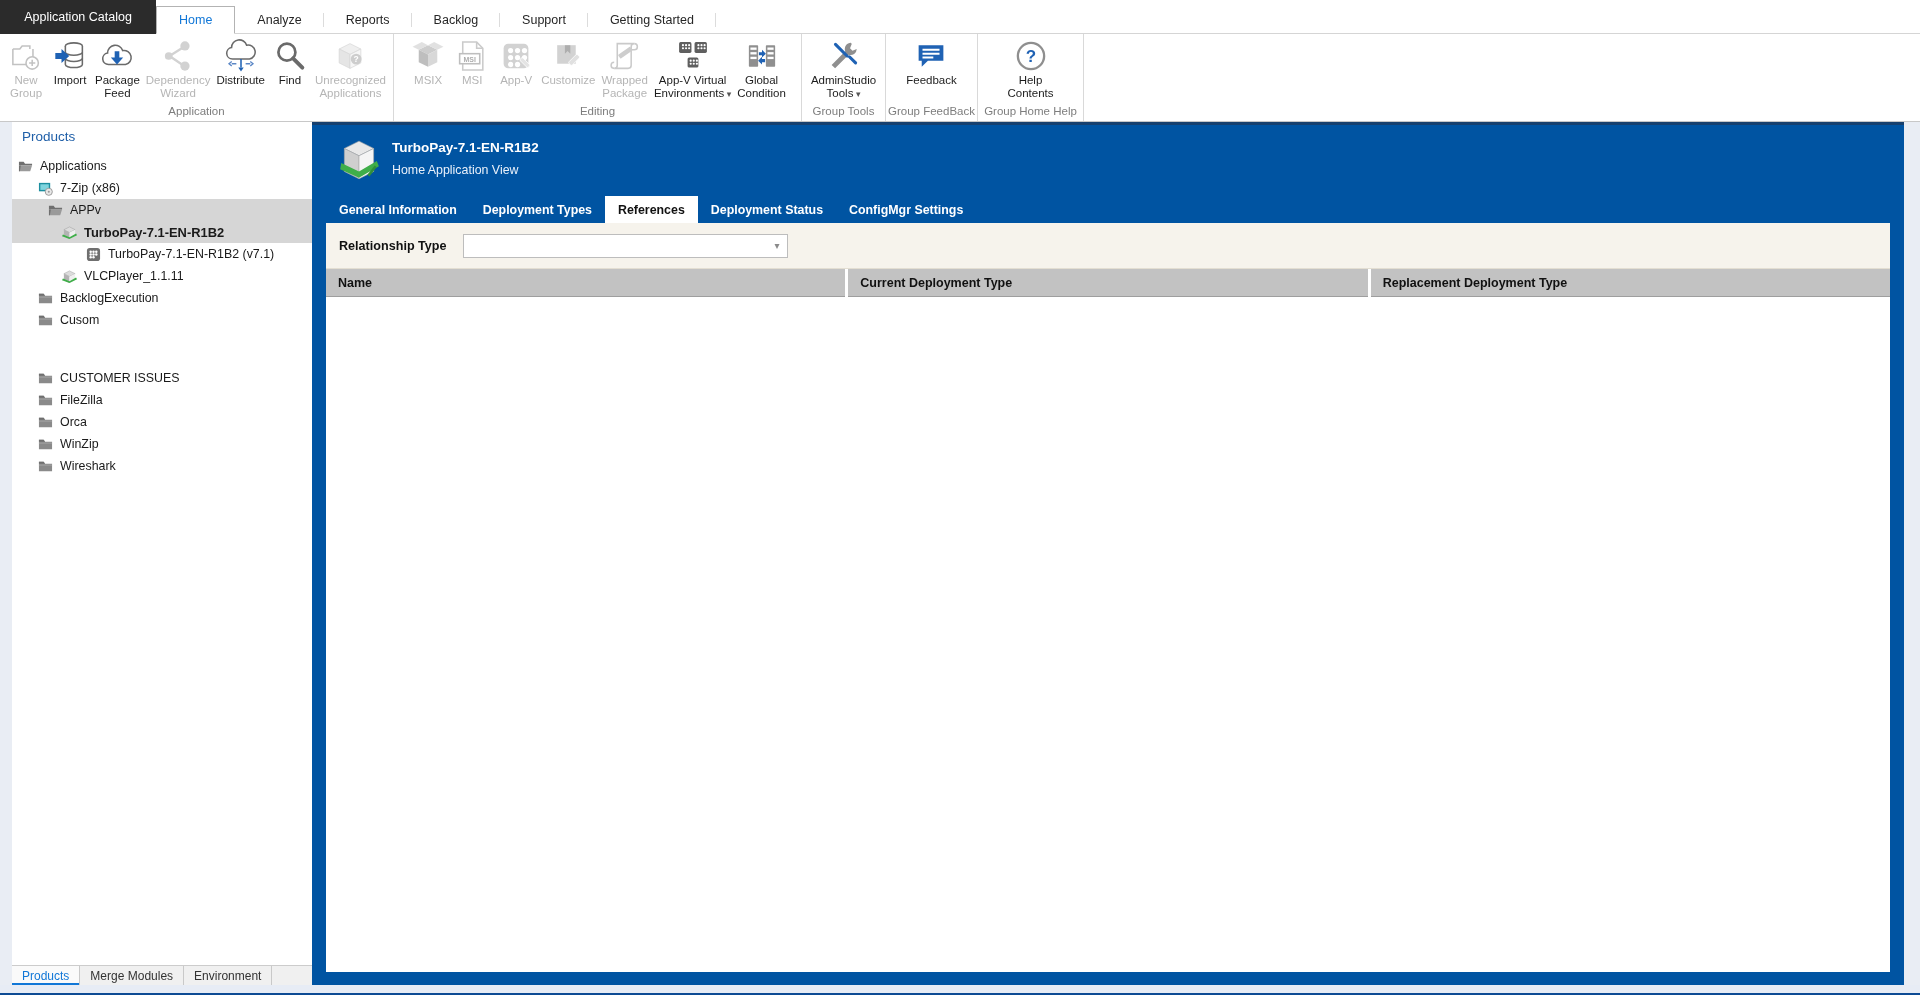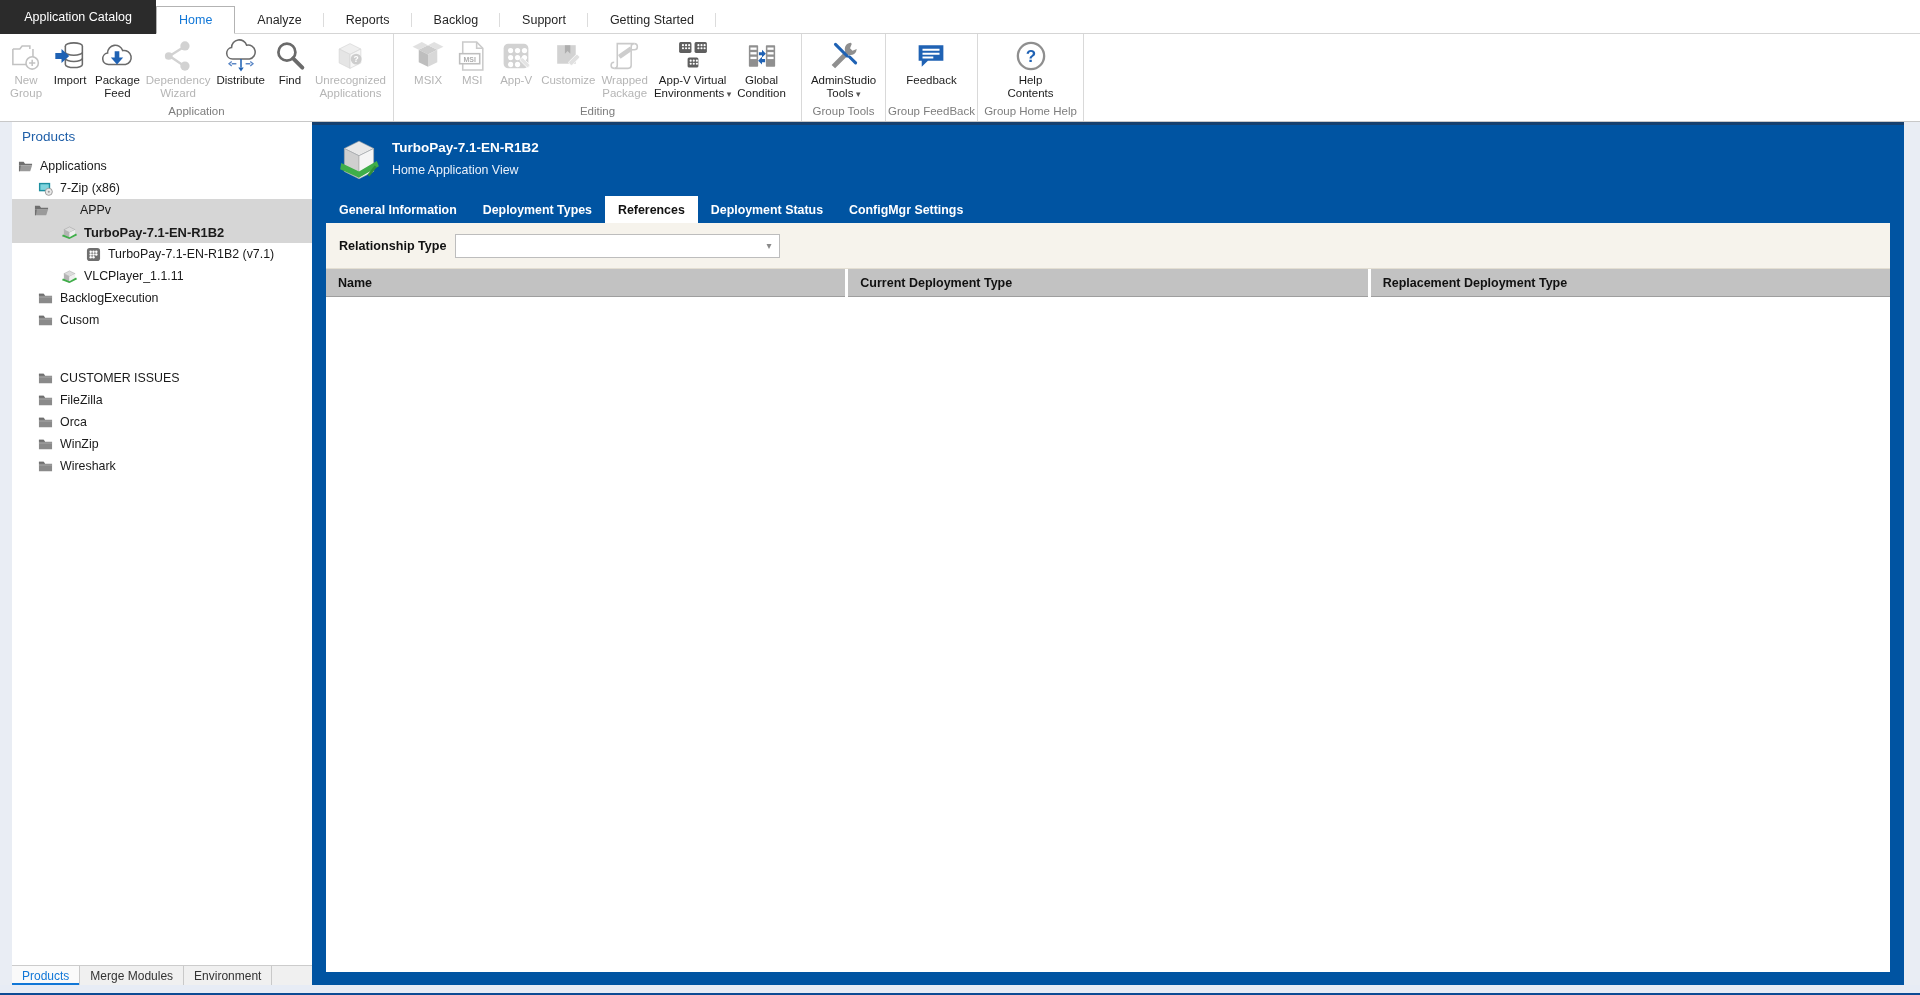--- a/index.html
+++ b/index.html
@@ -55,21 +55,21 @@
   .mhead-icon { width:42px; height:46px; margin-right:12px; }
   .mhead-icon svg { width:42px; height:46px; }
   .mtitle { color:#fff; font-weight:bold; font-size:13.5px; padding-top:2px; }
   .msub { color:#e8f0fa; font-size:12.4px; margin-top:8px; }
   .mtabs { display:flex; margin-left:14px; height:27px; }
   .mtab { padding:0 13px; display:flex; align-items:center; color:#fff; font-weight:bold; font-size:12.4px; }
   .mtab.active { background:#fff; color:#111; }
   .mcontent { margin:0 14px; background:#fff; height:749px; }
   .relbar { height:46px; background:#f6f3ec; border-bottom:1px solid #e3ded2;
             display:flex; align-items:center; padding-left:13px; }
-  .rel-label { font-weight:bold; font-size:12.6px; color:#111; margin-right:8px; }
+  .rel-label { font-weight:bold; font-size:12.6px; color:#111; margin-right:16px; }
   .rel-select { width:325px; height:24px; background:#fff; border:1px solid #bdbdbd;
                 display:flex; align-items:center; justify-content:space-between; padding:0 7px; }
   .rel-value { font-size:12px; color:#222; }
   .rel-caret { color:#8a8a8a; font-size:10px; }
   .thead { display:flex; gap:3px; height:28px; background:#fff; }
   .th { flex:1; background:#c2c2c2; border-bottom:1px solid #9e9e9e; display:flex; align-items:center;
         padding-left:12px; font-weight:bold; font-size:12.5px; color:#111; }
   .tbody { height:675px; background:#fff; }
 
   
@@ -360,21 +360,21 @@
         <span class="ticon">
           <svg viewBox="0 0 16 16">
             <rect x="1" y="2" width="12" height="9" fill="#1d8fa0"></rect>
             <rect x="2.5" y="3.5" width="9" height="6" fill="#7fd4de"></rect>
             <circle cx="11.5" cy="11.5" r="3.8" fill="#e8e8e8" stroke="#999"></circle>
             <circle cx="11.5" cy="11.5" r="1.1" fill="#999"></circle>
           </svg>
         </span>
         <span>7-Zip (x86)</span>
       </div>
-      <div class="trow hl" style="padding-left: 22px; gap: 24px;">
+      <div class="trow hl" style="padding-left: 36px;">
         <span class="ticon">
           <svg viewBox="0 0 16 16">
             <path d="M1 3h5l1.5 2H15v2H1z" fill="#6f6f6f"></path>
             <path d="M2 7h13l-2 6H1z" fill="#9a9a9a"></path>
             <path d="M1 3v10h1l1-6H1z" fill="#6f6f6f"></path>
           </svg>
         </span>
         <span>APPv</span>
       </div>
       <div class="trow hl bold" style="padding-left: 50px;">

